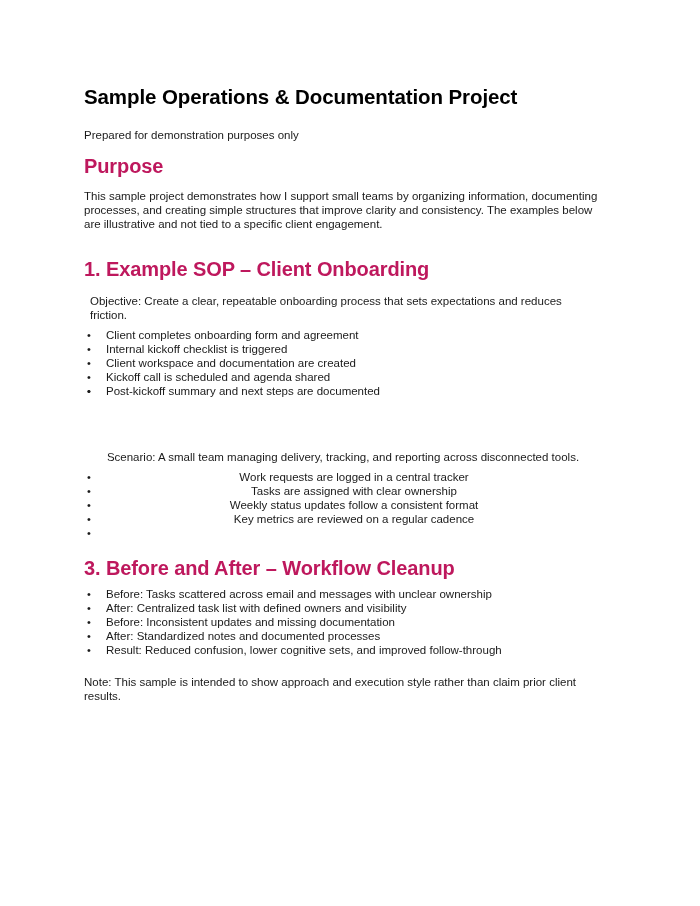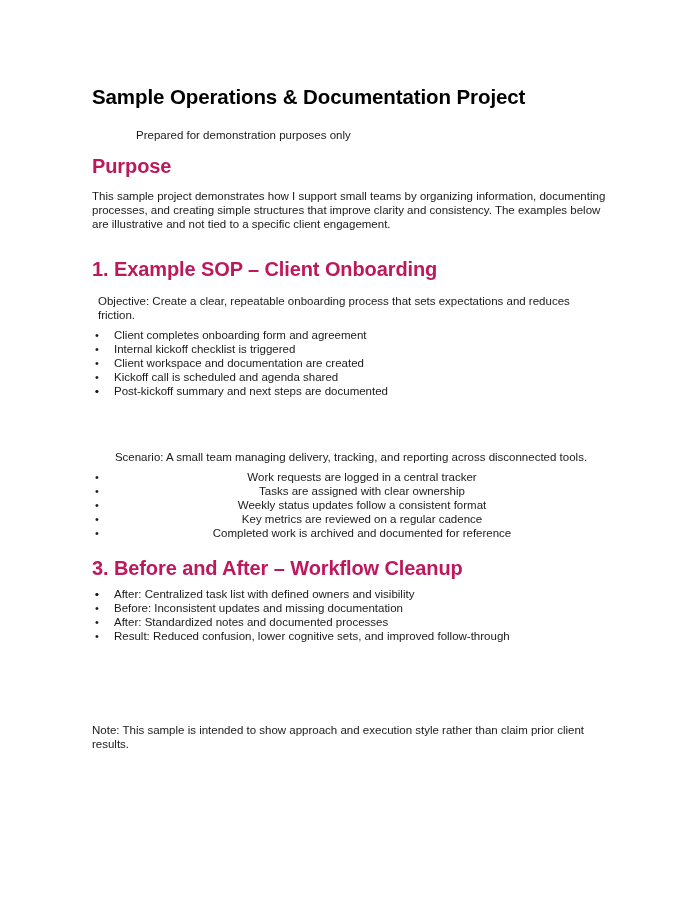--- a/index.html
+++ b/index.html
@@ -11,38 +11,37 @@
     position: relative;
     width: 700px;
     height: 906px;
     background: #ffffff;
     font-family: "Liberation Sans", "DejaVu Sans", sans-serif;
     color: #1a1a1a;
     overflow: hidden;
   }
   .blk {
     position: absolute;
-    left: 92px;
+    left: 84px;
   }
   .doc-title {
     top: 85px;
     font-size: 20.5px;
     line-height: 1.2;
     font-weight: bold;
     color: #000000;
     letter-spacing: -0.1px;
     white-space: nowrap;
     margin: 0;
   }
   .doc-subtitle {
     top: 128px;
     font-size: 11.5px;
     line-height: 14px;
     white-space: nowrap;
-    margin-left: 44px;
   }
   .sec-heading {
     font-size: 20px;
     line-height: 1.2;
     font-weight: bold;
     color: #be185d;
     letter-spacing: -0.1px;
     white-space: nowrap;
     margin: 0;
   }
@@ -52,21 +51,21 @@
   .h-s3 { top: 556px; }
   .body-text {
     font-size: 11.5px;
     line-height: 14px;
     width: 518px;
   }
   .purpose-body { top: 189px; }
   .s1-body { top: 288px; }
   .s2-body { top: 444px; text-align: center; }
   .s3-body { top: 587px; }
-  .note-body { top: 675px; margin-top: 48px; }
+  .note-body { top: 675px; }
   .lead {
     margin: 6px;
   }
   ul.bullets {
     list-style: none;
     margin: 0;
     padding: 0;
   }
   ul.bullets li {
     position: relative;
@@ -141,31 +140,31 @@
       <li>
         <span class="bullet">•</span>
         <span>Weekly status updates follow a consistent format</span>
       </li>
       <li>
         <span class="bullet">•</span>
         <span>Key metrics are reviewed on a regular cadence</span>
       </li>
       <li>
         <span class="bullet">•</span>
-        <span>Completed work is archived and documented for reference</span>
       </li>
     </ul>
   </div>
 
   <h2 class="blk sec-heading h-s3">3. Before and After – Workflow Cleanup</h2>
 
   <div class="blk body-text s3-body">
     <ul class="bullets">
       <li>
         <span class="bullet">•</span>
+        <span>Before: Tasks scattered across email and messages with unclear ownership</span>
       </li>
       <li>
         <span class="bullet">•</span>
         <span>After: Centralized task list with defined owners and visibility</span>
       </li>
       <li>
         <span class="bullet">•</span>
         <span>Before: Inconsistent updates and missing documentation</span>
       </li>
       <li>

